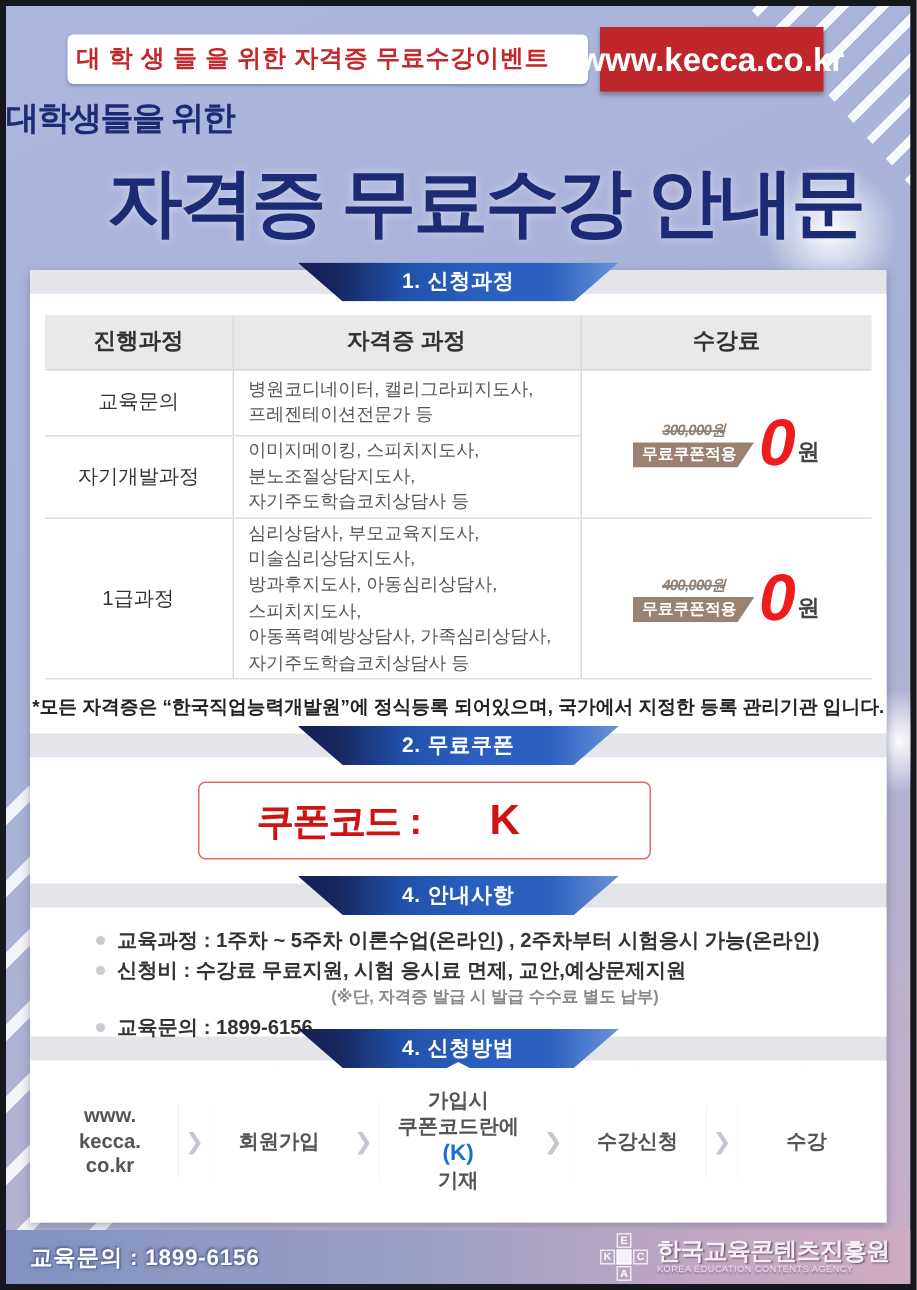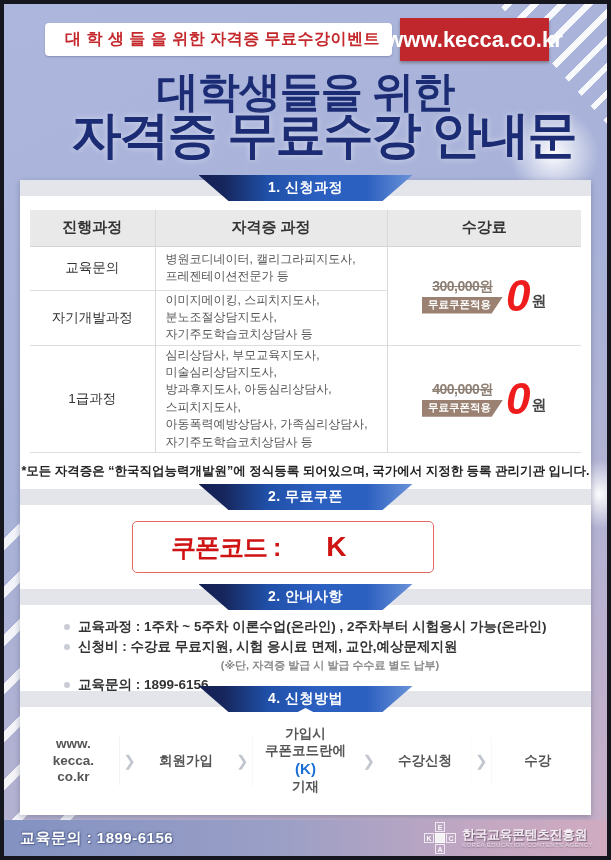--- a/index.html
+++ b/index.html
@@ -20,28 +20,28 @@
   .sparkle{position:absolute;width:16px;height:16px;opacity:.9;pointer-events:none;}
   .sparkle::before{content:"";position:absolute;left:7px;top:0;width:2px;height:16px;
     background:linear-gradient(180deg,transparent,#fff,transparent);}
   .sparkle::after{content:"";position:absolute;top:7px;left:0;height:2px;width:16px;
     background:linear-gradient(90deg,transparent,#fff,transparent);}
   .glow{position:absolute;border-radius:50%;pointer-events:none;
     background:radial-gradient(circle,rgba(255,255,255,.95) 0%,rgba(255,255,255,0) 70%);}
 
   
   .pill{position:absolute;left:41px;top:19px;width:347px;height:33px;background:#fff;
-    border-radius:4px;display:flex;align-items:center;padding-left:20px;
+    border-radius:4px;display:flex;align-items:center;padding-left:6px;
     box-shadow:0 1px 2px rgba(60,70,110,.35);}
   .pill span{color:#c5282c;font-size:16px;font-weight:bold;letter-spacing:.5px;}
   .url-box{position:absolute;left:396px;top:14px;width:149px;height:43px;background:#bf272c;
     display:flex;align-items:center;justify-content:center;box-shadow:0 2px 3px rgba(60,40,40,.4);}
   .url-box span{color:#fff;font-size:22px;font-weight:bold;}
-  .title1{position:absolute;top:60px;left:0;right:0;text-align:center;
-    color:#1c2c74;font-size:42px;font-weight:bold;letter-spacing:-1px;}
+  .title1{position:absolute;top:60px;left:0;right:0;text-align:left;
+    color:#1c2c74;font-size:22px;font-weight:bold;letter-spacing:-1px;}
   .title2{position:absolute;top:98px;left:0;right:0;text-align:center;
     color:#1c2c74;font-size:50px;font-weight:bold;letter-spacing:-2px;
     text-shadow:0 0 6px rgba(255,255,255,.45);padding-left:36px;}
 
   
   .panel{position:absolute;left:16px;top:176px;width:571px;background:#e3e5ea;
     box-shadow:0 2px 6px rgba(70,80,110,.4);}
   .sec-head{height:16px;display:flex;align-items:center;justify-content:center;}
   .banner{width:214px;height:26px;display:flex;align-items:center;justify-content:center;
     clip-path:polygon(0 0,100% 0,86% 100%,14% 100%);
@@ -57,21 +57,21 @@
   .course-table td{border-bottom:1px solid #ddd;font-size:12px;color:#555;vertical-align:middle;}
   .course-table .c1{width:125px;}
   .course-table .c2{width:232px;border-left:1px solid #d9d9d9;border-right:1px solid #d9d9d9;}
   .course-table td.course{text-align:center;font-size:13.5px;color:#333;}
   .course-table td.certs{padding:1px 10px;line-height:1.45;white-space:pre-line;}
   .course-table tr.r1 td{height:44px;}
   .course-table tr.r2 td{height:46px;}
   .course-table tr.r3 td{height:76px;}
   .price{display:flex;align-items:center;justify-content:center;}
   .price-left{display:flex;flex-direction:column;align-items:center;margin-right:3px;}
-  .orig{font-size:14px;font-weight:bold;color:#8d7f74;
+  .orig{font-size:10px;font-weight:bold;font-style:italic;color:#8d7f74;
     text-decoration:line-through;letter-spacing:-.5px;}
   .badge{margin-top:1px;background:#9a8172;color:#fff;font-size:10.5px;font-weight:bold;
     padding:1px 12px 2px 6px;clip-path:polygon(0 0,100% 0,86% 100%,0 100%);}
   .zero{font-size:44px;font-weight:bold;font-style:italic;color:#ee1c1c;line-height:.85;}
   .won{font-size:15px;font-weight:bold;color:#444;align-self:flex-end;margin:0 0 3px 1px;}
   .footnote{height:36px;display:flex;align-items:center;justify-content:center;
     font-size:12.5px;font-weight:bold;color:#222;}
 
   
   .coupon-block{height:84px;display:flex;align-items:center;}
@@ -105,21 +105,21 @@
     display:flex;align-items:center;justify-content:space-between;padding:0 14px 0 16px;}
   .contact{color:#fff;font-size:15px;font-weight:bold;letter-spacing:.5px;
     text-shadow:1px 1px 0 #5a6a9a,-1px -1px 0 rgba(90,106,154,.6),0 0 3px rgba(60,70,110,.8);}
   .logo{display:flex;align-items:center;}
   .logo-mark{display:grid;grid-template-columns:10px 10px 10px;grid-template-rows:10px 10px 10px;
     gap:1px;margin-right:6px;}
   .logo-cell{border:1px solid rgba(255,255,255,.75);display:flex;align-items:center;justify-content:center;
     font-size:7px;font-weight:bold;color:rgba(255,255,255,.95);}
   .logo-cell.empty{border:none;}
   .logo-cell.fill{background:rgba(255,255,255,.85);color:#7a5468;}
-  .org-kr{color:#f5eef5;font-size:13px;font-weight:bold;letter-spacing:-.5px;
+  .org-kr{color:#f5eef5;font-size:16px;font-weight:bold;letter-spacing:-.5px;
     text-shadow:1px 1px 1px rgba(90,70,90,.8);line-height:1.1;}
   .org-en{color:#eadceb;font-size:6px;letter-spacing:.4px;text-shadow:0 1px 1px rgba(90,70,90,.6);}
 </style>
 </head>
 <body>
 
 <div class="page">
 
   <div class="stripes-tr"></div>
   <div class="stripes-bl"></div>
@@ -206,21 +206,21 @@
     </div>
     <div class="block coupon-block">
       <div class="coupon-box">
         <span class="coupon-label">쿠폰코드 :</span>
         <span class="coupon-code">K</span>
       </div>
     </div>
 
     <div class="sec-head">
       <div class="banner">
-        <span>2. 안내사항</span>
+        <span>4. 안내사항</span>
       </div>
     </div>
     <div class="block info-block">
       <div class="info-item">
         <span class="bullet"></span>
         <span>교육과정 : 1주차 ~ 5주차 이론수업(온라인) , 2주차부터 시험응시 가능(온라인)</span>
       </div>
       <div class="info-item">
         <span class="bullet"></span>
         <span>신청비 : 수강료 무료지원, 시험 응시료 면제, 교안,예상문제지원</span>

